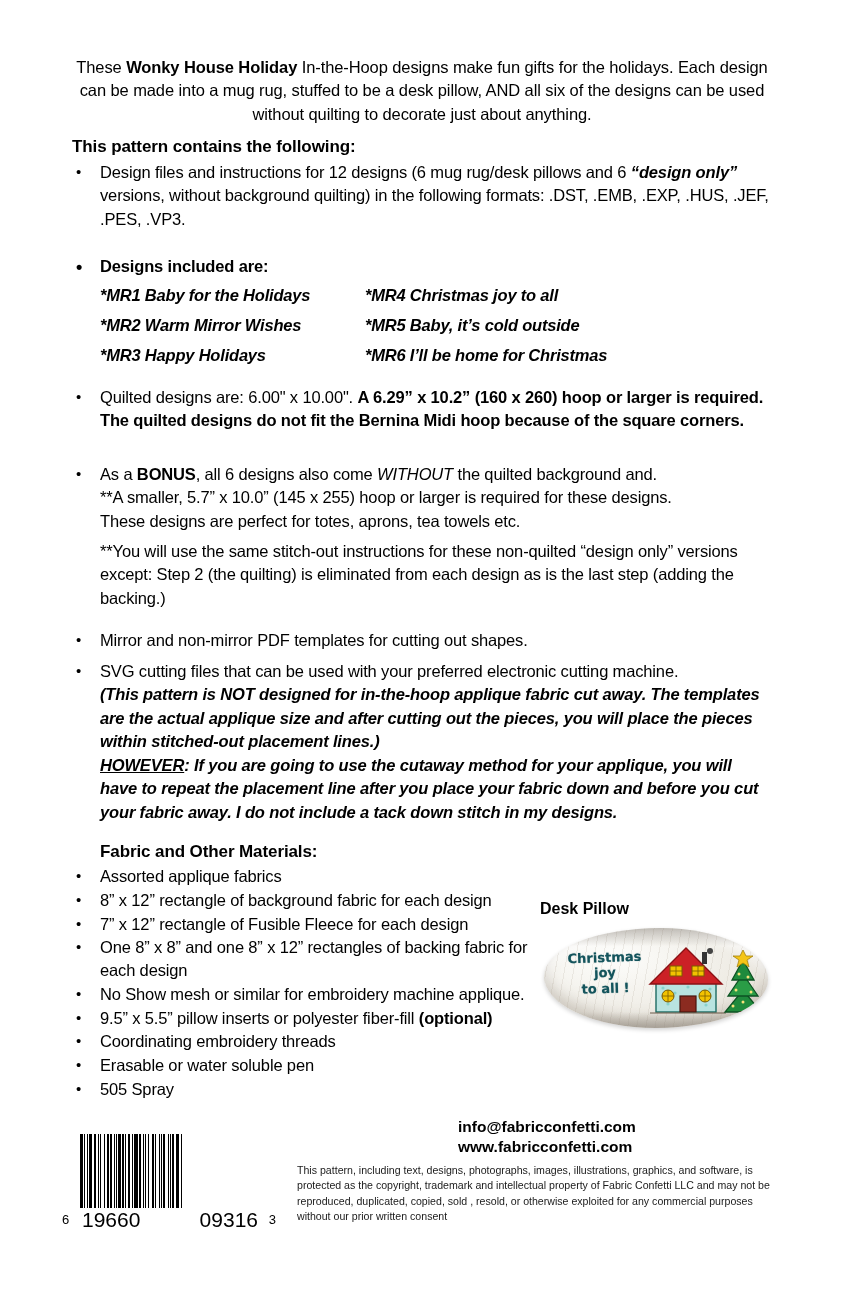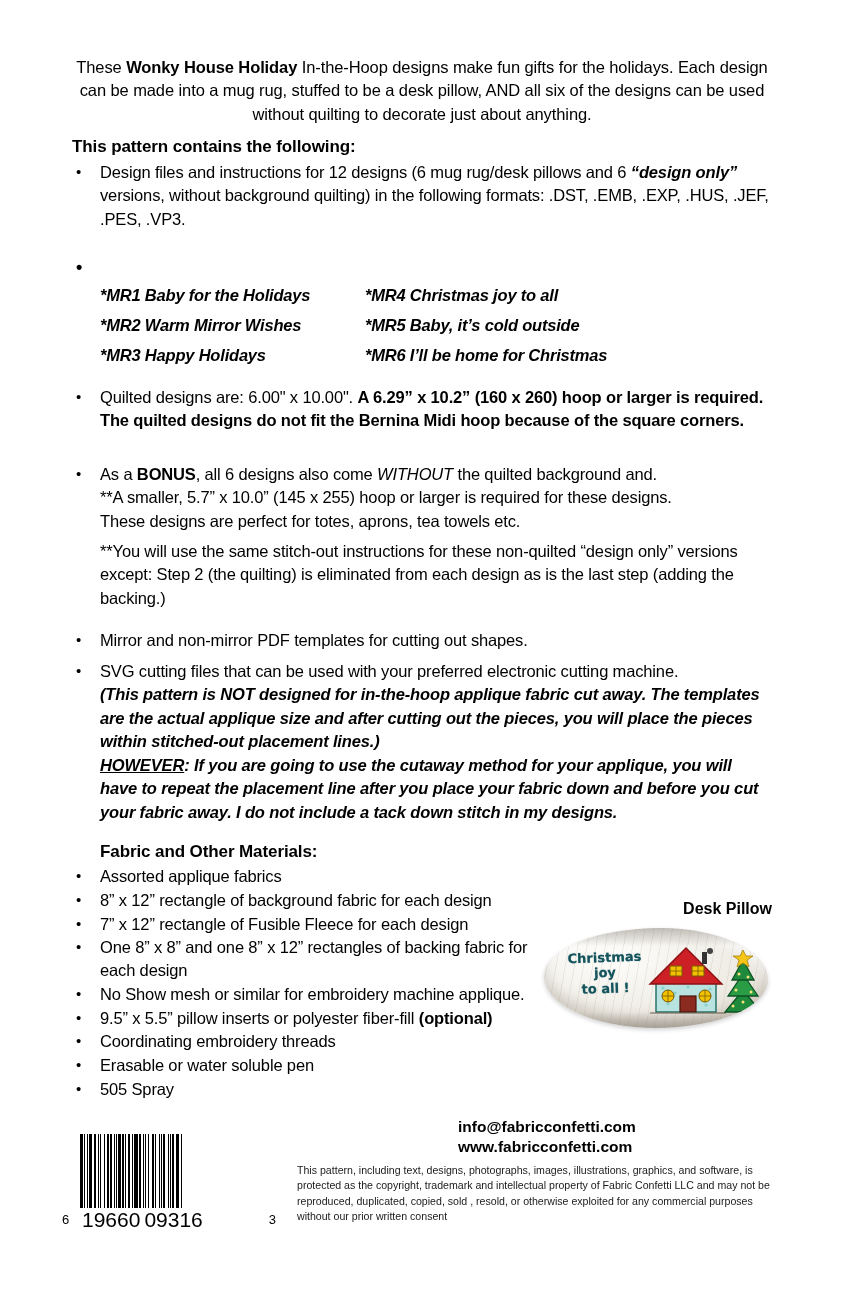--- a/index.html
+++ b/index.html
@@ -105,21 +105,21 @@
   .fabric-list .bullet-row { margin-bottom: 1px; }
 
   
   .pillow-wrap {
     position: absolute;
     left: 540px;
     top: 900px;
     width: 232px;
   }
   .pillow-cap {
-    text-align: right;
+    text-align: left;
     font-weight: bold;
     font-size: 16px;
     margin-bottom: 6px;
   }
   .pillow-photo {
     position: relative;
     width: 232px;
     height: 108px;
   }
   .pillow-body {
@@ -210,21 +210,21 @@
     font-family: "Liberation Sans", sans-serif;
     font-size: 13px;
   }
   .bc-left { left: 0px; top: 78px; }
   .bc-right { right: 0px; top: 78px; }
   .bc-mid {
     position: absolute;
     left: 18px; top: 74px;
     width: 180px;
     display: flex;
-    justify-content: flex-start;
+    justify-content: space-between;
     font-size: 21px;
     font-weight: 400;
     letter-spacing: 0px;
     background: #fff;
   }
   .bc-mid .g { background: #fff; padding: 0 2px; }
 </style>
 </head>
 <body>
 
@@ -239,20 +239,21 @@
   <div class="blk" style="left:72px; top:161px; width:700px;">
     <div class="bullet-row">
       <div class="dot">•</div>
       <div class="txt"><span>Design files and instructions for 12 designs (6 mug rug/desk pillows and 6 </span><span class="bi">“design only”</span><span> versions, without background quilting) in the following formats:  .DST, .EMB, .EXP, .HUS, .JEF, .PES, .VP3.</span></div>
     </div>
   </div>
 
   <div class="blk" style="left:72px; top:255px; width:700px;">
     <div class="bullet-row">
       <div class="dot big">•</div>
+      <div class="txt"><b>Designs included are:</b></div>
     </div>
   </div>
 
   <div class="designs">
     <div>*MR1 Baby for the Holidays</div>
     <div>*MR4 Christmas joy to all</div>
     <div>*MR2 Warm Mirror Wishes</div>
     <div>*MR5 Baby, it’s cold outside</div>
     <div>*MR3 Happy Holidays</div>
     <div>*MR6 I’ll be home for Christmas</div>

